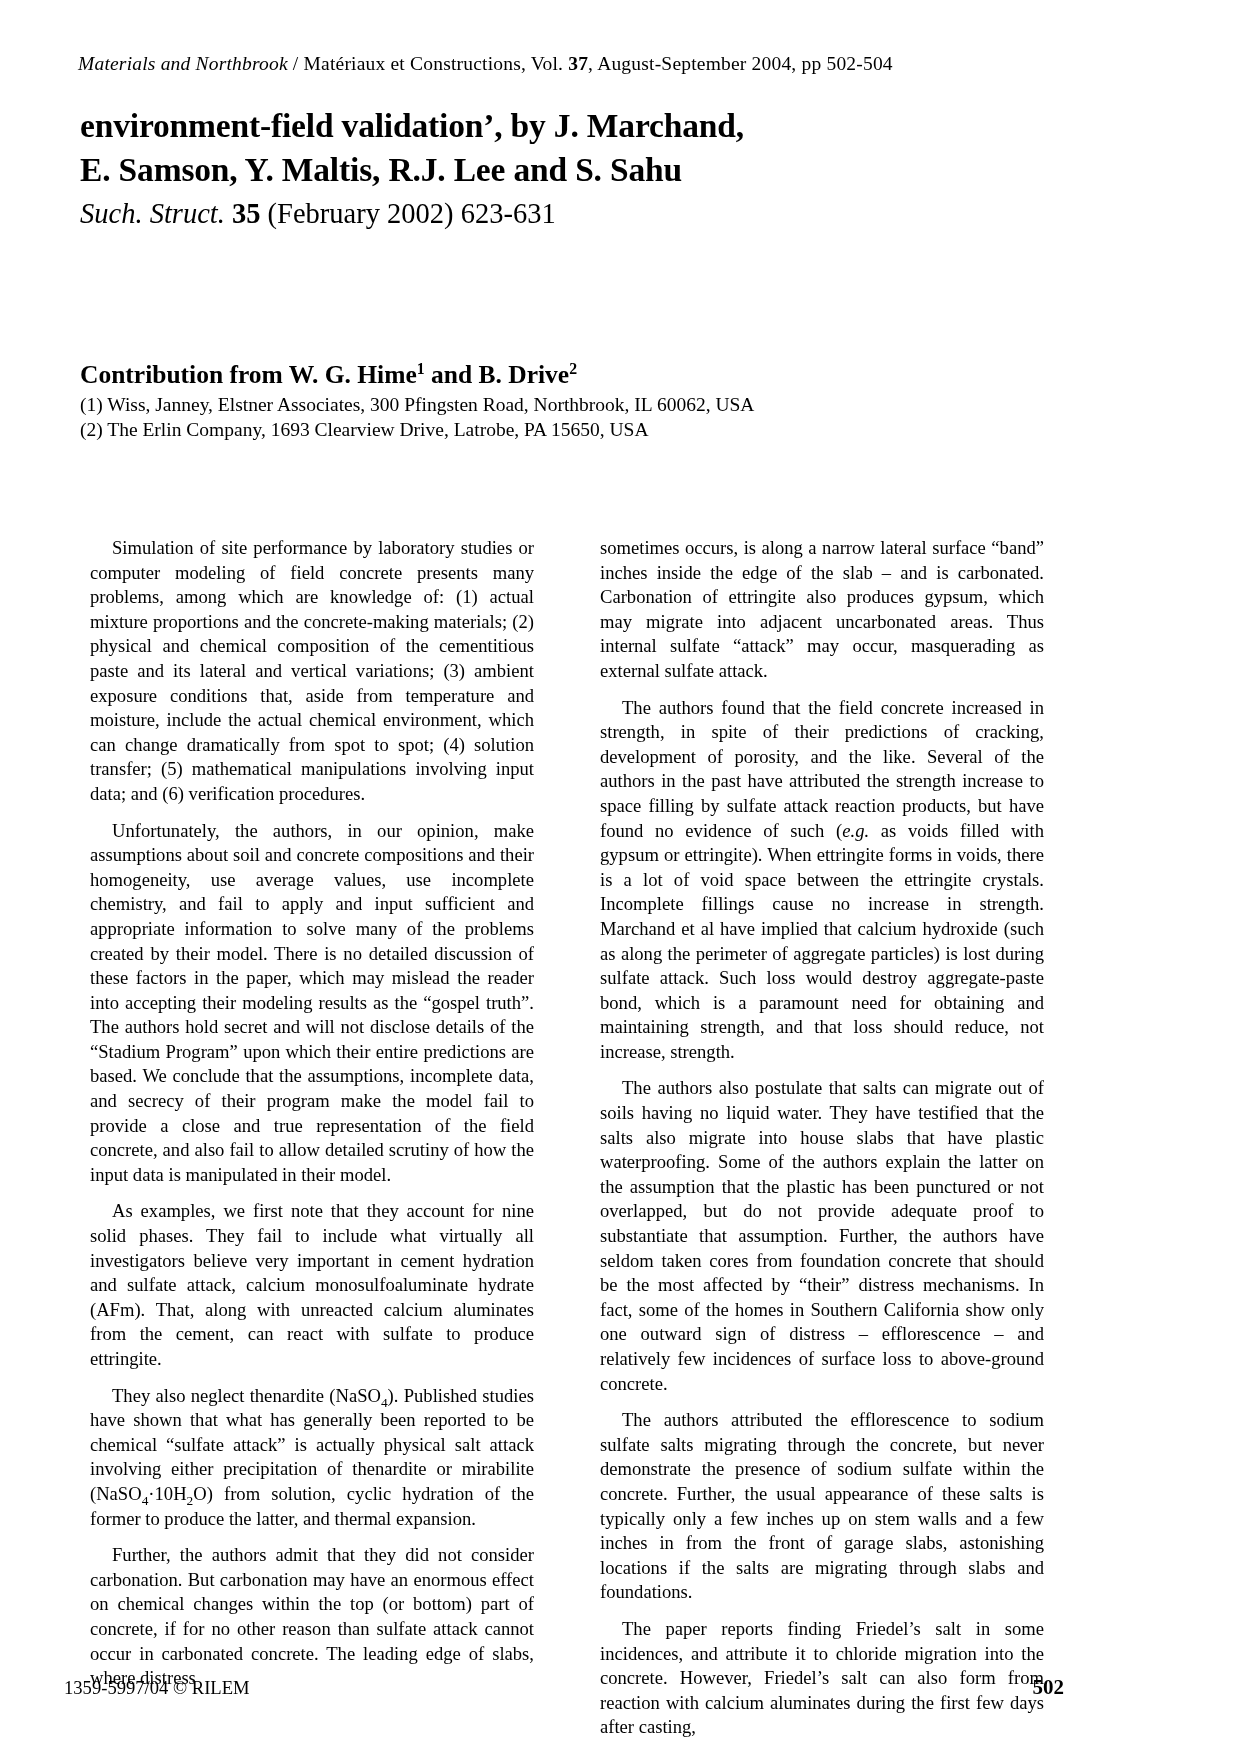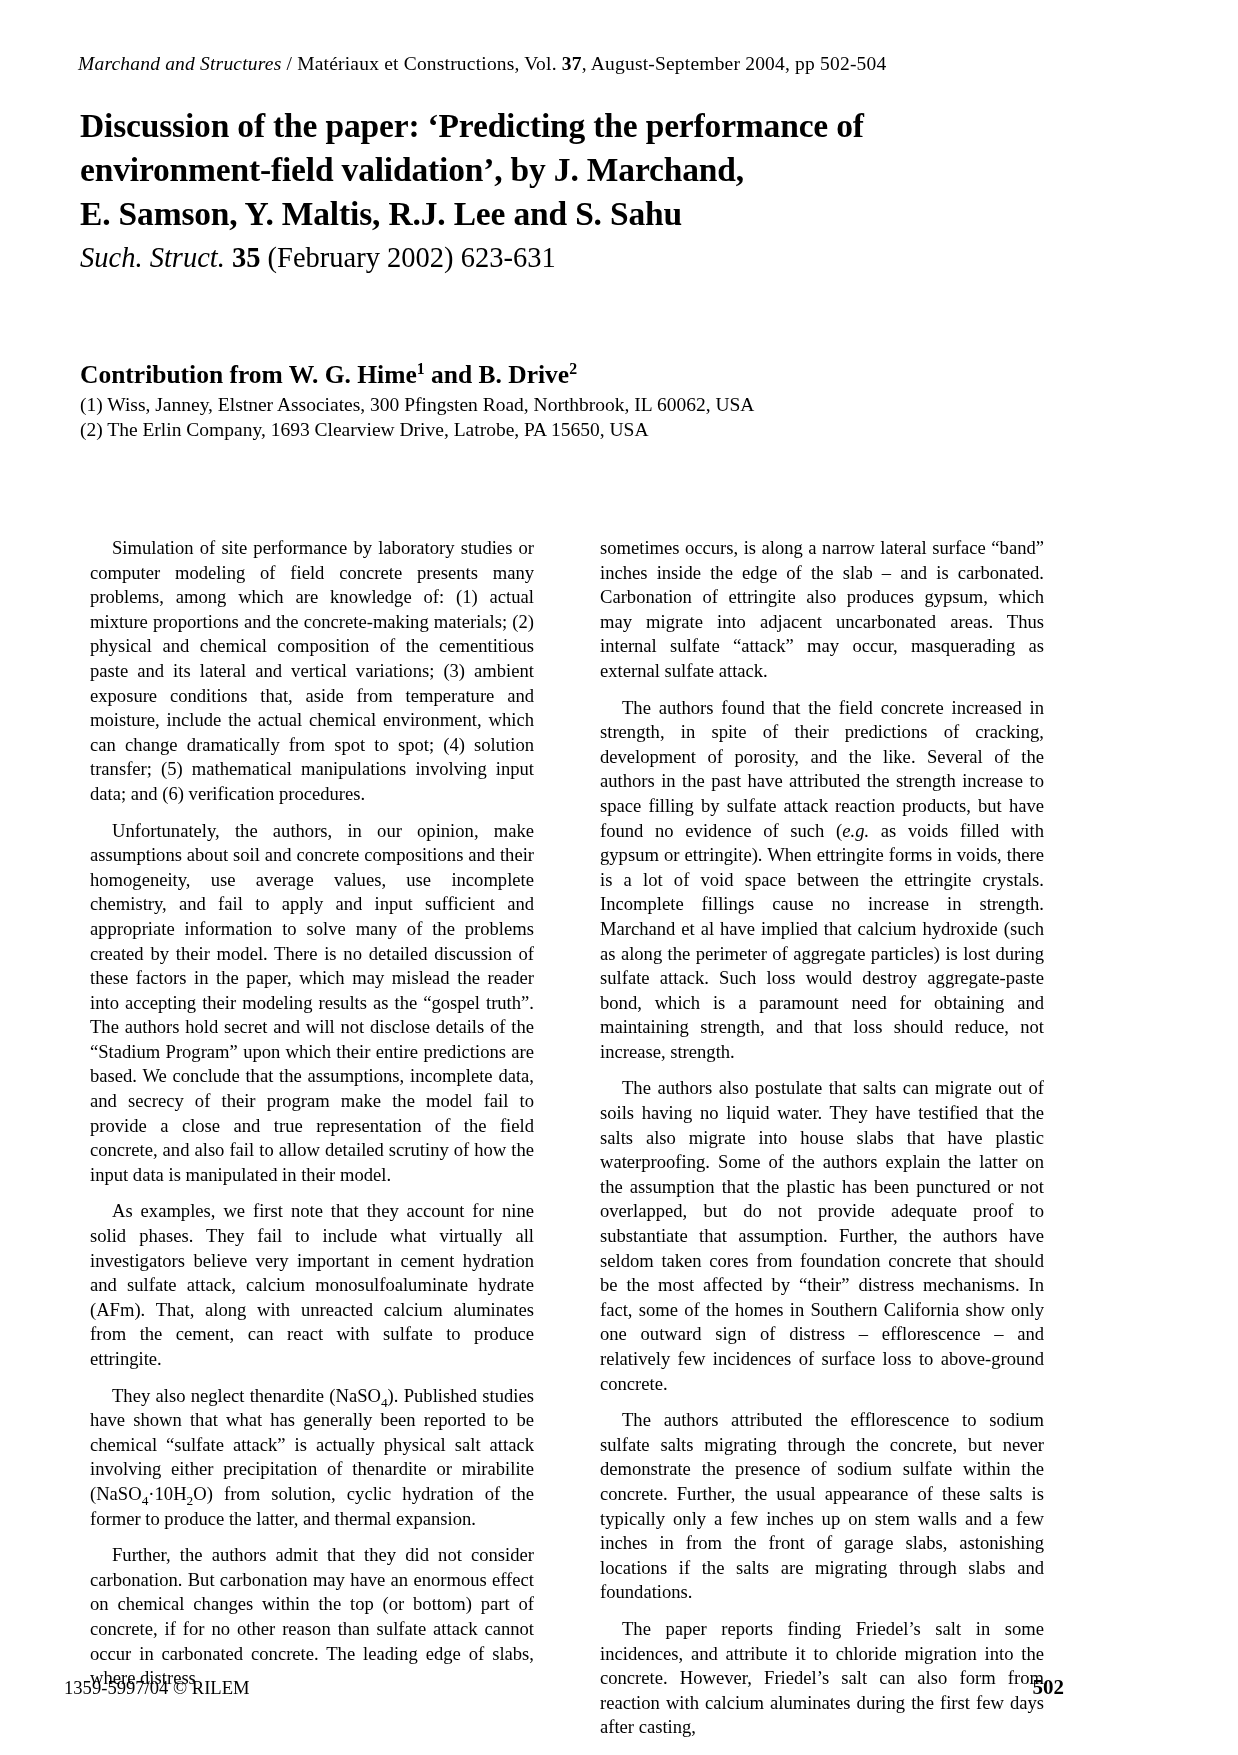--- a/index.html
+++ b/index.html
@@ -142,25 +142,24 @@
     font-weight: bold;
     line-height: 28px;
   }
 </style>
 </head>
 <body>
 
 <div class="page">
 
   <div class="running-head">
-    <span class="ital">Marchand and Structures</span><span> / </span><span>Matériaux et Constructions, Vol. </span><span class="bld">37</span><span>, August-September 2004, pp 502-504</span>
+    <span class="ital">Materials and Northbrook</span><span> / </span><span>Matériaux et Constructions, Vol. </span><span class="bld">37</span><span>, August-September 2004, pp 502-504</span>
   </div>
 
   <div class="title-block">
-    <div class="title-line">Discussion of the paper: ‘Predicting the performance of</div>
     <div class="title-line">environment-field validation’, by J. Marchand,</div>
     <div class="title-line">E. Samson, Y. Maltis, R.J. Lee and S. Sahu</div>
     <div class="source-line">
       <span class="ital">Such. Struct.</span>
       <span class="bld">35</span>
       <span>(February 2002) 623-631</span>
     </div>
   </div>
 
   <div class="contrib-block">

